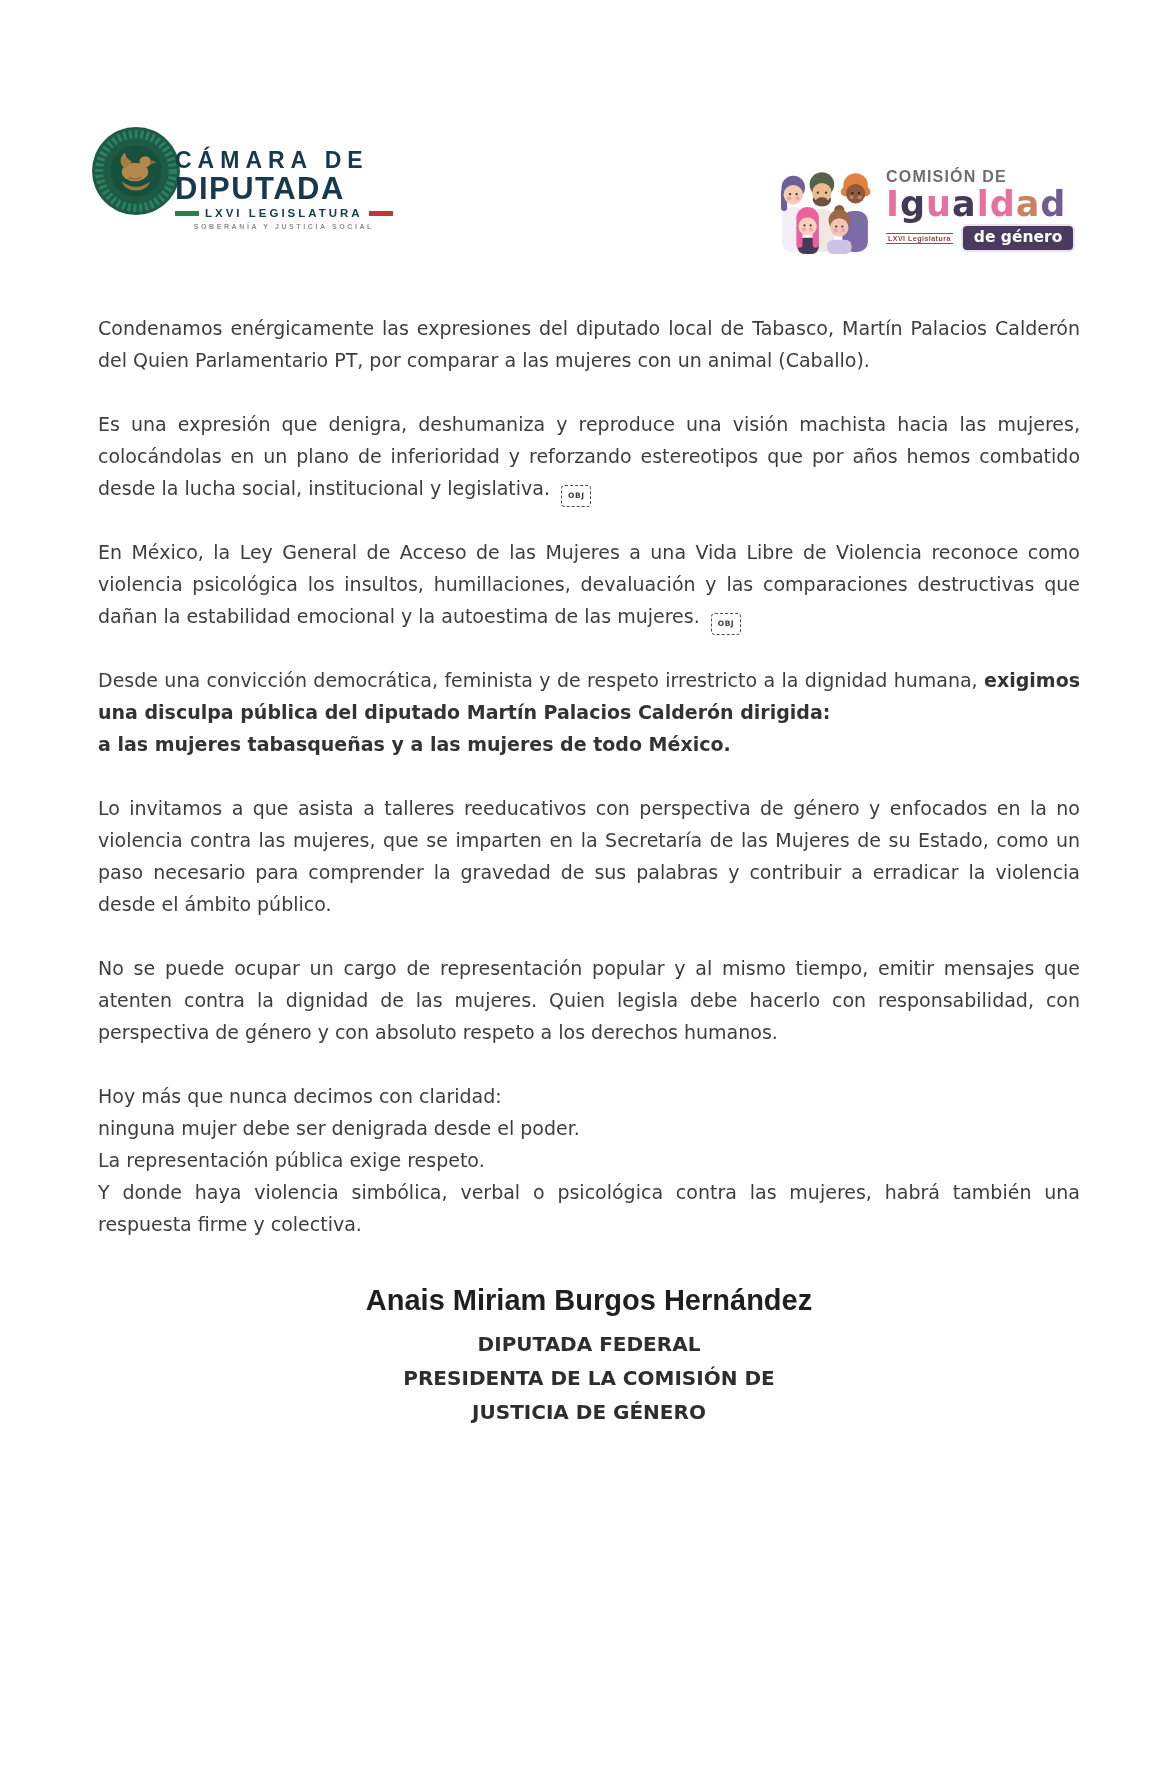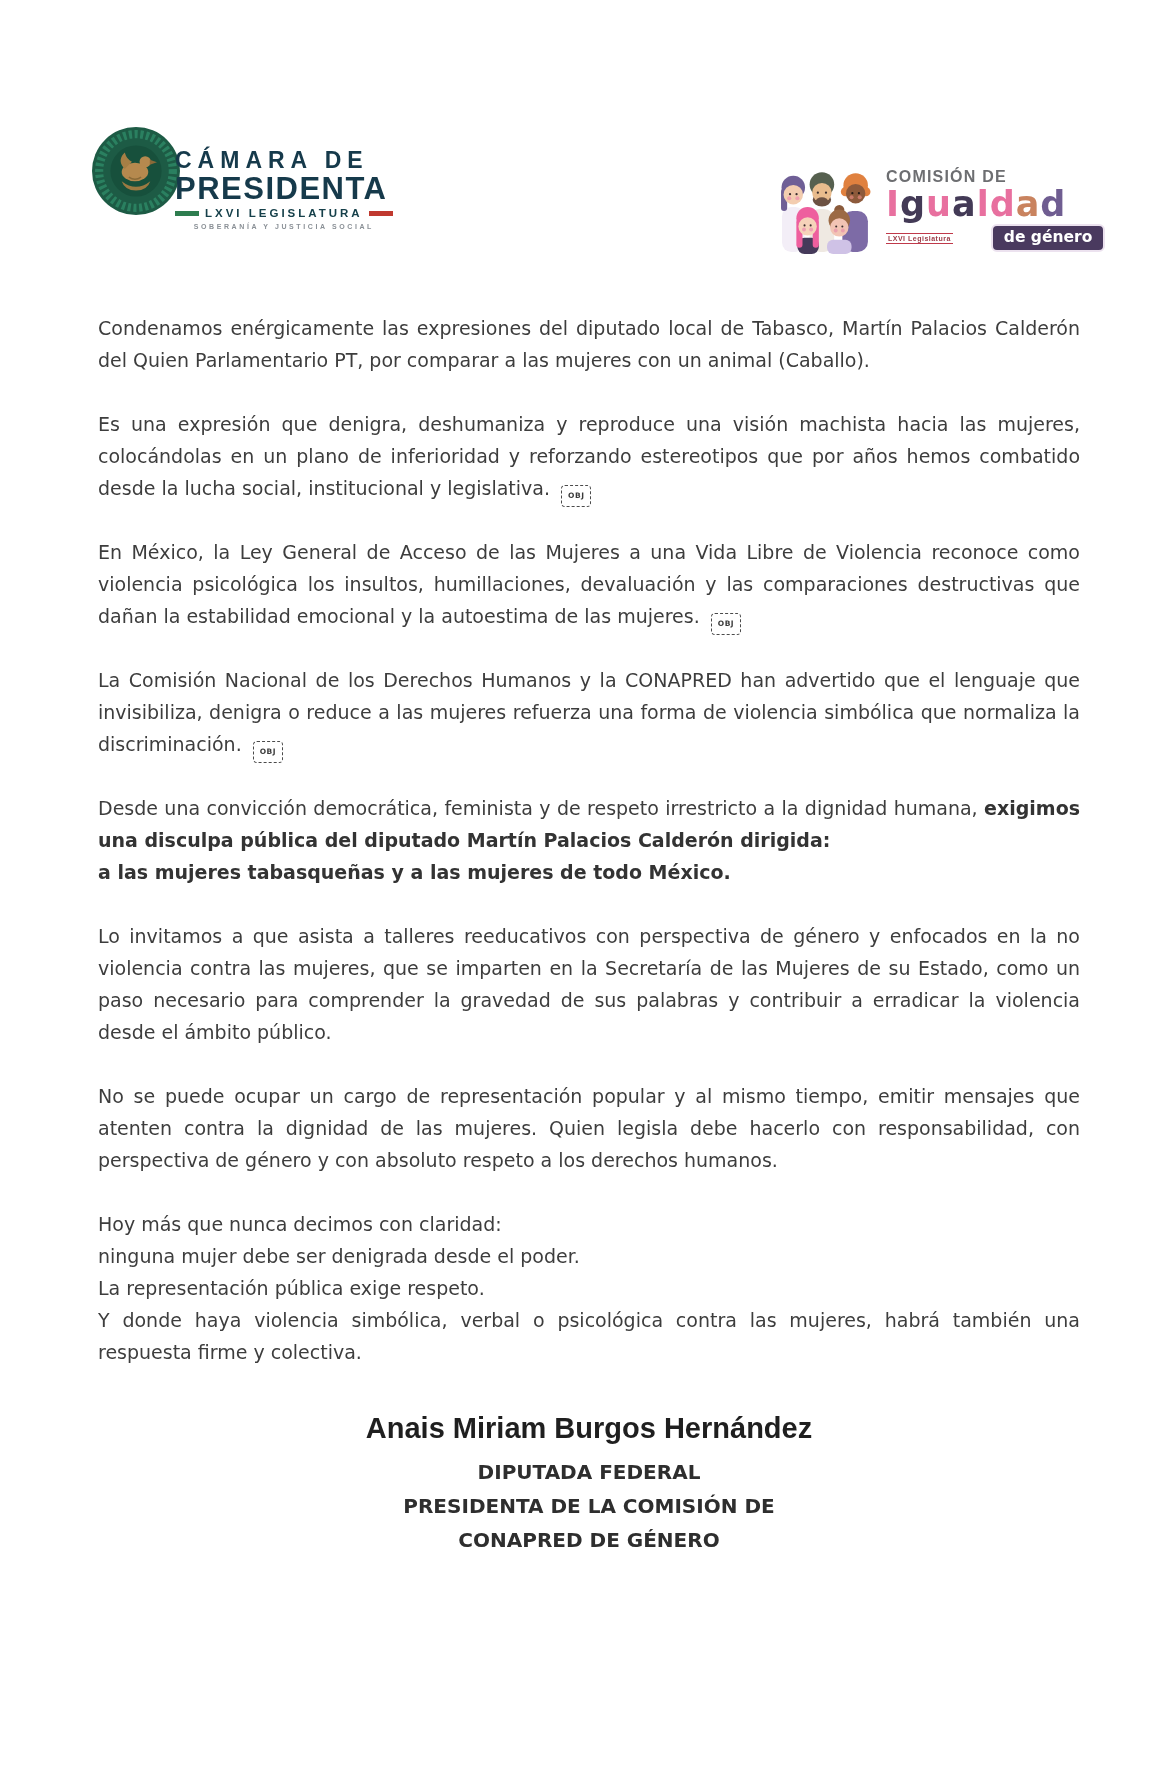--- a/index.html
+++ b/index.html
@@ -21,21 +21,21 @@
   .legis-row { display:flex; align-items:center; margin-top:3px; }
   .legis-bar { width:24px; height:5px; }
   .legis-text { font-family:"Liberation Sans",sans-serif; font-size:11.5px; font-weight:700; letter-spacing:3px; color:#16404a; margin:0 6px; white-space:nowrap; }
   .motto { font-family:"Liberation Sans",sans-serif; font-size:7px; font-weight:700; letter-spacing:2.6px; color:#8a9096; text-align:center; margin-top:4px; white-space:nowrap; }
 
   .logo-right { position:absolute; left:768px; top:124px; display:flex; align-items:flex-end; }
   .people { width:116px; height:92px; flex:0 0 auto; }
   .rtext { margin-left:2px; padding-bottom:2px; }
   .kicker { font-family:"Liberation Sans",sans-serif; font-size:16px; font-weight:700; letter-spacing:1.2px; color:#6d6e71; white-space:nowrap;margin-top:44px; }
   .wordmark { font-family:"DejaVu Sans",sans-serif; font-size:35px; font-weight:700; letter-spacing:1px; line-height:36px; white-space:nowrap; }
-  .badge-row { display:flex; align-items:center; margin-top:2px;gap:30px; }
+  .badge-row { display:flex; align-items:center; margin-top:2px; }
   .small-caption { font-family:"Liberation Sans",sans-serif; font-size:7px; font-weight:700; color:#9c3b47; border-top:1px solid #c0394a; border-bottom:1px solid #c0394a; padding:1px 2px; letter-spacing:0.5px; white-space:nowrap; }
   .badge { margin-left:8px; background:#4a3a5f; color:#ffffff; font-family:"DejaVu Sans",sans-serif; font-size:15.5px; font-weight:700; padding:2px 11px 4px 11px; border-radius:6px; border:2px solid #ece2ef; white-space:nowrap; }
 
   
   .content {
     position:absolute; left:98px; top:312px; width:982px;
     font-size:19px; line-height:32px; color:#3d3d3d;
   }
   .para { margin:0 0 32px 0; text-align:justify; }
   .para .bold { font-weight:700; color:#333333; }
@@ -66,21 +66,21 @@
       <circle cx="43" cy="43" r="25" fill="#17503c"></circle>
       <path d="M29 53 q14 11 28 0 q-3 9 -14 9 q-11 0 -14 -9z" fill="#9c7a42"></path>
       <ellipse cx="42" cy="44" rx="13" ry="9" fill="#b5894e"></ellipse>
       <circle cx="52" cy="34" r="5.5" fill="#b5894e"></circle>
       <path d="M56.5 32 l7 2.4 -7 2.4z" fill="#8a6a38"></path>
       <path d="M32 41 q-8 -8 0 -16 q2 7 7 9z" fill="#a67f45"></path>
       <path d="M36 49 q6 4 12 0" stroke="#8a6a38" stroke-width="1.5" fill="none"></path>
     </svg>
     <div class="ltext">
       <div class="camara-line1">CÁMARA DE</div>
-      <div class="camara-line2">PRESIDENTA</div>
+      <div class="camara-line2">DIPUTADA</div>
       <div class="legis-row">
         <div class="legis-bar" style="background:#2e7d4f"></div>
         <div class="legis-text">LXVI LEGISLATURA</div>
         <div class="legis-bar" style="background:#c0392f"></div>
       </div>
       <div class="motto">SOBERANÍA Y JUSTICIA SOCIAL</div>
     </div>
   </div>
 
   <div class="logo-right">
@@ -140,30 +140,29 @@
         <span class="badge">de género</span>
       </div>
     </div>
   </div>
 
   <div class="content">
     <div>
         <p class="para"><span>Condenamos enérgicamente las expresiones del diputado local de Tabasco, Martín Palacios Calderón del Quien Parlamentario PT, por comparar a las mujeres con un animal (Caballo).</span></p>
         <p class="para"><span>Es una expresión que denigra, deshumaniza y reproduce una visión machista hacia las mujeres, colocándolas en un plano de inferioridad y reforzando estereotipos que por años hemos combatido desde la lucha social, institucional y legislativa.</span>&nbsp;<span class="obj">OBJ</span></p>
         <p class="para"><span>En México, la Ley General de Acceso de las Mujeres a una Vida Libre de Violencia reconoce como violencia psicológica los insultos, humillaciones, devaluación y las comparaciones destructivas que dañan la estabilidad emocional y la autoestima de las mujeres.</span>&nbsp;<span class="obj">OBJ</span></p>
-        <p class="para"><span>La Comisión Nacional de los Derechos Humanos y la CONAPRED han advertido que el lenguaje que invisibiliza, denigra o reduce a las mujeres refuerza una forma de violencia simbólica que normaliza la discriminación.</span>&nbsp;<span class="obj">OBJ</span></p>
         <p class="para"><span>Desde una convicción democrática, feminista y de respeto irrestricto a la dignidad humana, </span><span class="bold">exigimos una disculpa pública del diputado Martín Palacios Calderón dirigida:<br>a las mujeres tabasqueñas y a las mujeres de todo México.</span></p>
         <p class="para"><span>Lo invitamos a que asista a talleres reeducativos con perspectiva de género y enfocados en la no violencia contra las mujeres, que se imparten en la Secretaría de las Mujeres de su Estado, como un paso necesario para comprender la gravedad de sus palabras y contribuir a erradicar la violencia desde el ámbito público.</span></p>
         <p class="para"><span>No se puede ocupar un cargo de representación popular y al mismo tiempo, emitir mensajes que atenten contra la dignidad de las mujeres. Quien legisla debe hacerlo con responsabilidad, con perspectiva de género y con absoluto respeto a los derechos humanos.</span></p>
         <p class="para"><span>Hoy más que nunca decimos con claridad:<br>ninguna mujer debe ser denigrada desde el poder.<br>La representación pública exige respeto.<br>Y donde haya violencia simbólica, verbal o psicológica contra las mujeres, habrá también una respuesta firme y colectiva.</span></p>
       </div>
 
     <div class="sig">
       <div class="sig-name">Anais Miriam Burgos Hernández</div>
       <div class="sig-roles">
           <div class="sig-role">DIPUTADA FEDERAL</div>
           <div class="sig-role">PRESIDENTA DE LA COMISIÓN DE</div>
-          <div class="sig-role">CONAPRED DE GÉNERO</div>
+          <div class="sig-role">JUSTICIA DE GÉNERO</div>
         </div>
     </div>
   </div>
 
 </div>
 
 </body></html>

